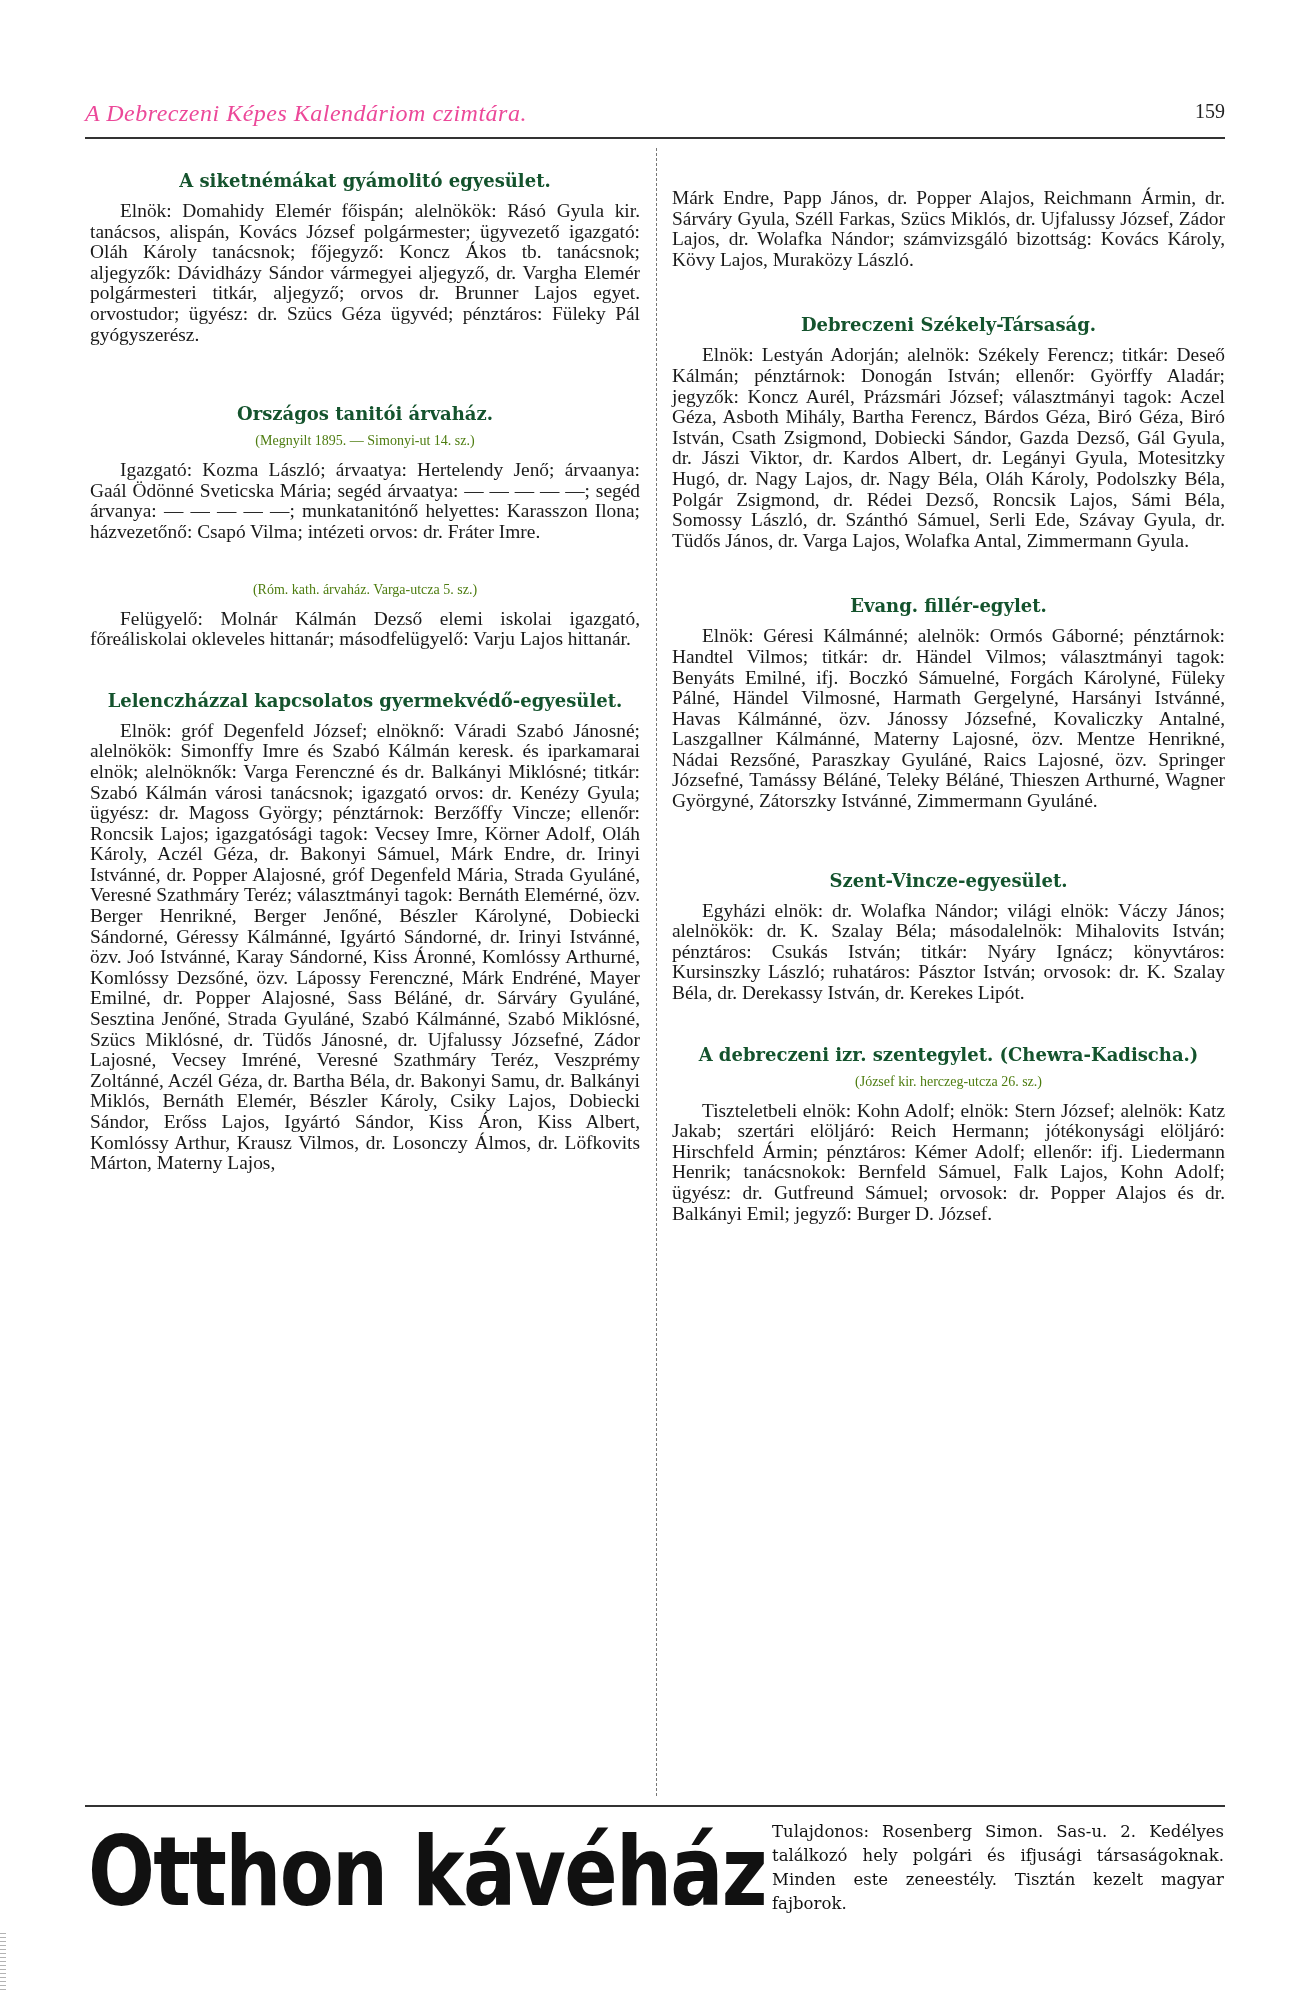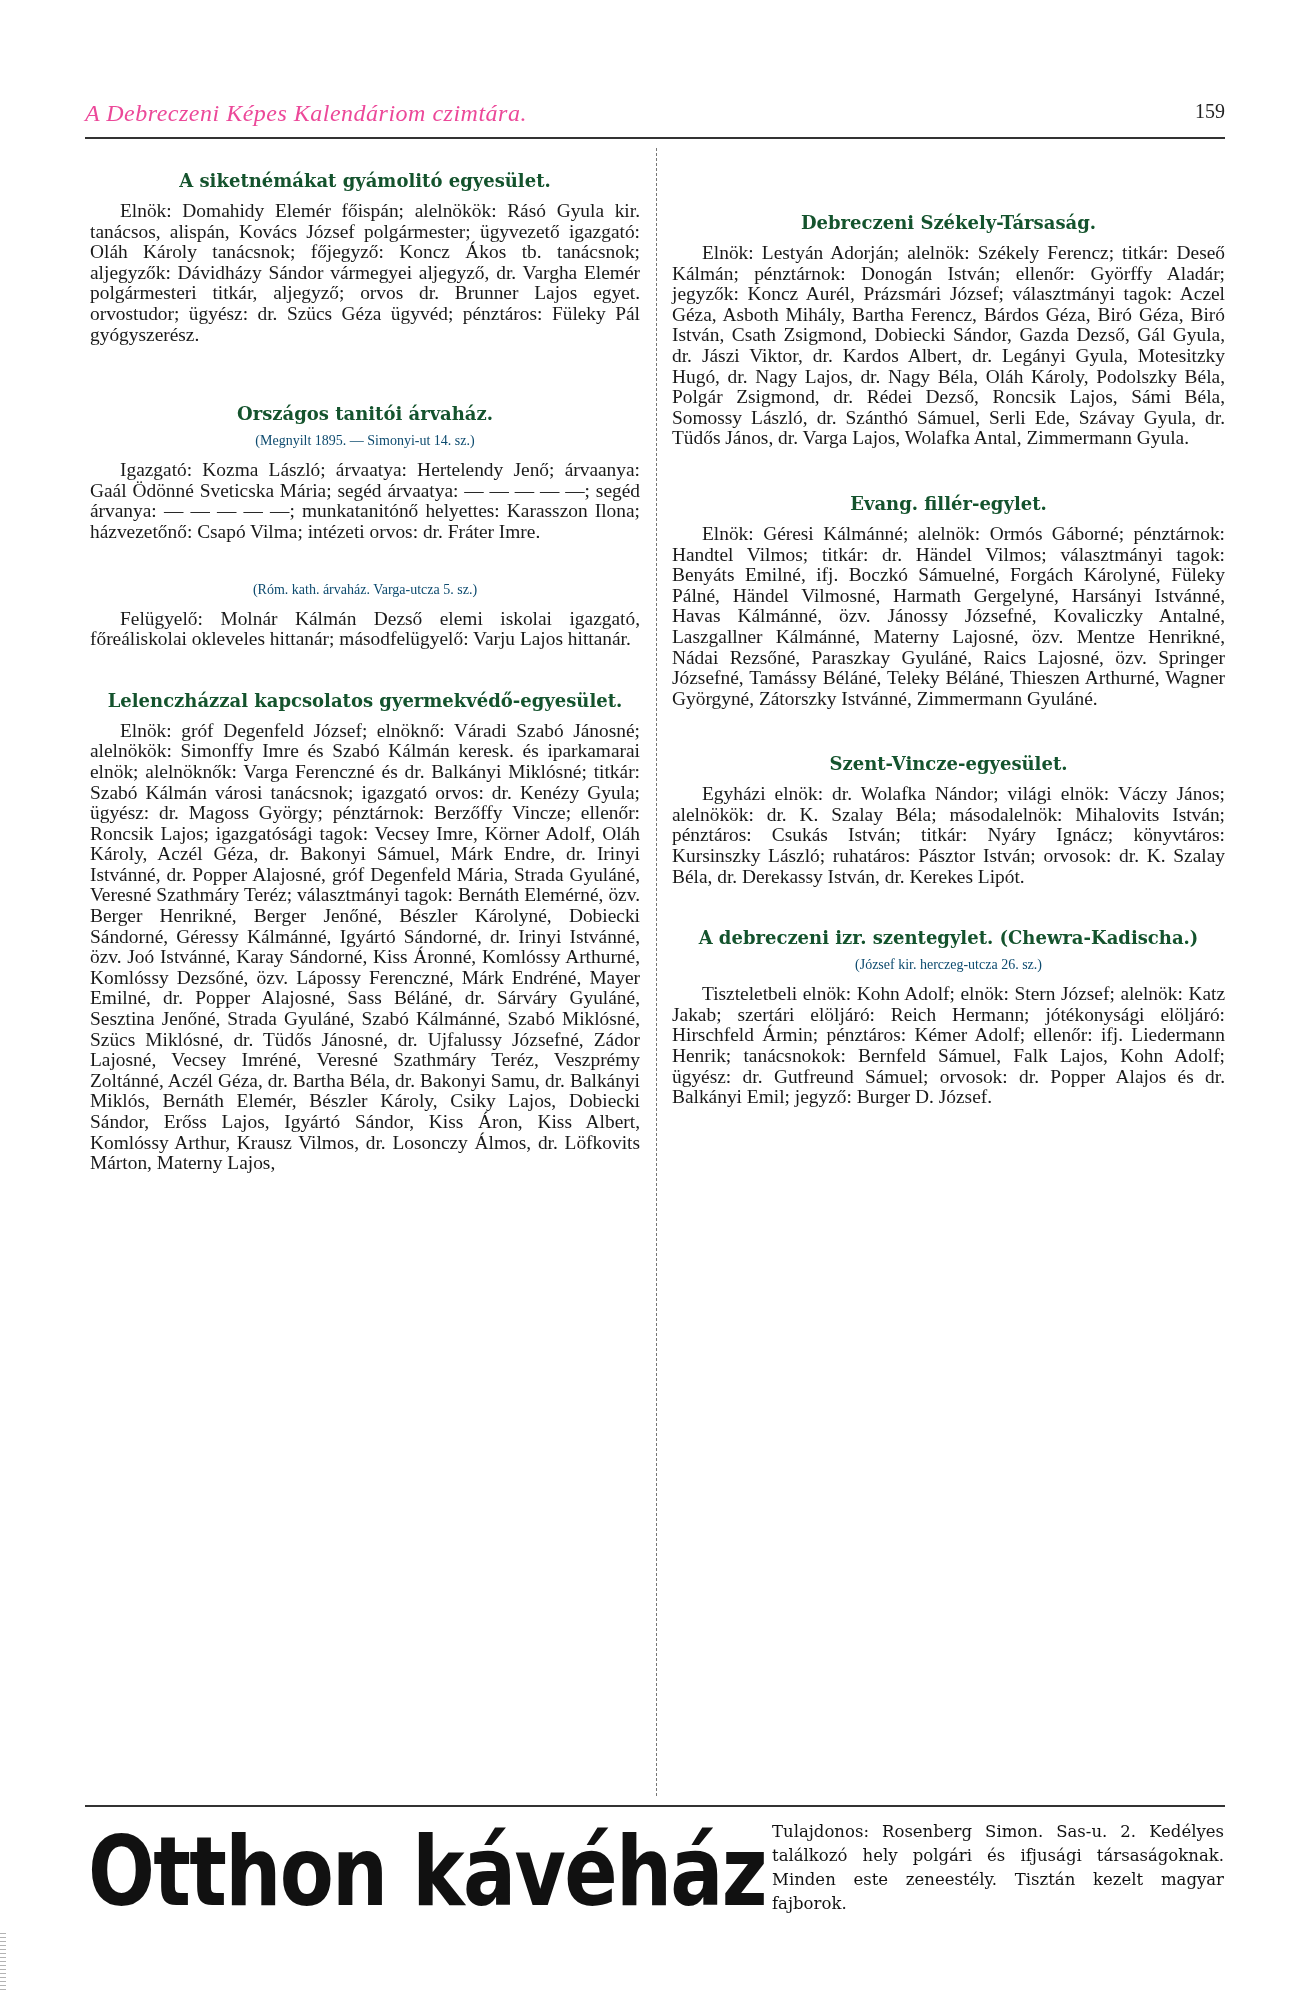--- a/index.html
+++ b/index.html
@@ -10,21 +10,21 @@
          font-family:"Liberation Serif", serif; font-style:italic; font-size:24px; letter-spacing:0.5px; color:#ec4899; }
   .page-number { position:absolute; right:0; top:4px; font-family:"Liberation Serif", serif; font-size:20px; color:#222;text-align:center; }
   .header-rule { position:absolute; left:85px; top:137px; width:1140px; height:0; border-top:2px solid #333; }
   .col-divider { position:absolute; left:656px; top:148px; height:1648px; border-left:1px dashed #777; }
   .column { position:absolute; top:168px; }
   .col-left { left:90px; width:550px; }
   .col-right { left:672px; width:553px; }
   .section { margin:0 0 34px 0; }
   .sec-title { font-family:"DejaVu Serif", serif; font-weight:bold; font-size:18px; line-height:21px;
          text-align:center; margin:0 0 10px 0; color:#14532d; }
-  .sec-sub { font-family:"Liberation Serif", serif; font-size:14px; line-height:18px; text-align:center; margin:-2px 0 10px 0; color:#0c4a6e; }
+  .sec-sub { font-family:"Liberation Serif", serif; font-size:14px; line-height:18px; text-align:center; margin:-2px 0 10px 0; color:#4d7c0f; }
   .sec-body { font-family:"Liberation Serif", serif; font-size:19.4px; line-height:20.6px; text-align:justify;
          text-indent:30px; margin:0; hyphens:manual; color:#1a1a1a; }
   .sec-body.cont { text-indent:0; }
   .bottom-rule { position:absolute; left:85px; top:1805px; width:1140px; height:0; border-top:2px solid #333; }
   .ad-title { position:absolute; left:88px; top:1822px; font-family:"DejaVu Sans", sans-serif; font-weight:bold;
          font-size:96px; line-height:100px; letter-spacing:-2px; color:#111; transform:scaleX(0.82); transform-origin:left top; }
   .ad-text { position:absolute; left:772px; top:1820px; width:452px; font-family:"DejaVu Serif", serif;
          font-size:16.5px; line-height:24px; text-align:justify; color:#111; }
   .scan-speckle { position:absolute; left:0; top:1930px; width:6px; height:60px;
          background:repeating-linear-gradient(0deg,#666 0 1px,transparent 1px 4px); opacity:0.5; }
@@ -53,29 +53,32 @@
     <div class="sec-sub">(Róm. kath. árvaház. Varga-utcza 5. sz.)</div>
     <p class="sec-body">Felügyelő: Molnár Kálmán Dezső elemi iskolai igazgató, főreáliskolai okleveles hittanár; másodfelügyelő: Varju Lajos hittanár.</p>
   </div>
   <div class="section" style="margin-top:40px">
     <h2 class="sec-title">Lelenczházzal kapcsolatos gyermekvédő-egyesület.</h2>
     <p class="sec-body">Elnök: gróf Degenfeld József; elnöknő: Váradi Szabó Jánosné; alelnökök: Simonffy Imre és Szabó Kálmán keresk. és iparkamarai elnök; alelnöknők: Varga Ferenczné és dr. Balkányi Miklósné; titkár: Szabó Kálmán városi tanácsnok; igazgató orvos: dr. Kenézy Gyula; ügyész: dr. Magoss György; pénztárnok: Berzőffy Vincze; ellenőr: Roncsik Lajos; igazgatósági tagok: Vecsey Imre, Körner Adolf, Oláh Károly, Aczél Géza, dr. Bakonyi Sámuel, Márk Endre, dr. Irinyi Istvánné, dr. Popper Alajosné, gróf Degenfeld Mária, Strada Gyuláné, Veresné Szathmáry Teréz; választmányi tagok: Bernáth Elemérné, özv. Berger Henrikné, Berger Jenőné, Bészler Károlyné, Dobiecki Sándorné, Géressy Kálmánné, Igyártó Sándorné, dr. Irinyi Istvánné, özv. Joó Istvánné, Karay Sándorné, Kiss Áronné, Komlóssy Arthurné, Komlóssy Dezsőné, özv. Lápossy Ferenczné, Márk Endréné, Mayer Emilné, dr. Popper Alajosné, Sass Béláné, dr. Sárváry Gyuláné, Sesztina Jenőné, Strada Gyuláné, Szabó Kálmánné, Szabó Miklósné, Szücs Miklósné, dr. Tüdős Jánosné, dr. Ujfalussy Józsefné, Zádor Lajosné, Vecsey Imréné, Veresné Szathmáry Teréz, Veszprémy Zoltánné, Aczél Géza, dr. Bartha Béla, dr. Bakonyi Samu, dr. Balkányi Miklós, Bernáth Elemér, Bészler Károly, Csiky Lajos, Dobiecki Sándor, Erőss Lajos, Igyártó Sándor, Kiss Áron, Kiss Albert, Komlóssy Arthur, Krausz Vilmos, dr. Losonczy Álmos, dr. Löfkovits Márton, Materny Lajos,</p>
   </div>
 </div>
 
 <div class="column col-right">
+  <div class="section" style="margin-top:20px">
+    <p class="sec-body cont">Márk Endre, Papp János, dr. Popper Alajos, Reichmann Ármin, dr. Sárváry Gyula, Széll Farkas, Szücs Miklós, dr. Ujfalussy József, Zádor Lajos, dr. Wolafka Nándor; számvizsgáló bizottság: Kovács Károly, Kövy Lajos, Muraközy László.</p>
+  </div>
   <div class="section" style="margin-top:44px">
     <h2 class="sec-title">Debreczeni Székely-Társaság.</h2>
     <p class="sec-body">Elnök: Lestyán Adorján; alelnök: Székely Ferencz; titkár: Deseő Kálmán; pénztárnok: Donogán István; ellenőr: Györffy Aladár; jegyzők: Koncz Aurél, Prázsmári József; választmányi tagok: Aczel Géza, Asboth Mihály, Bartha Ferencz, Bárdos Géza, Biró Géza, Biró István, Csath Zsigmond, Dobiecki Sándor, Gazda Dezső, Gál Gyula, dr. Jászi Viktor, dr. Kardos Albert, dr. Legányi Gyula, Motesitzky Hugó, dr. Nagy Lajos, dr. Nagy Béla, Oláh Károly, Podolszky Béla, Polgár Zsigmond, dr. Rédei Dezső, Roncsik Lajos, Sámi Béla, Somossy László, dr. Szánthó Sámuel, Serli Ede, Szávay Gyula, dr. Tüdős János, dr. Varga Lajos, Wolafka Antal, Zimmermann Gyula.</p>
   </div>
   <div class="section" style="margin-top:44px">
     <h2 class="sec-title">Evang. fillér-egylet.</h2>
     <p class="sec-body">Elnök: Géresi Kálmánné; alelnök: Ormós Gáborné; pénztárnok: Handtel Vilmos; titkár: dr. Händel Vilmos; választmányi tagok: Benyáts Emilné, ifj. Boczkó Sámuelné, Forgách Károlyné, Füleky Pálné, Händel Vilmosné, Harmath Gergelyné, Harsányi Istvánné, Havas Kálmánné, özv. Jánossy Józsefné, Kovaliczky Antalné, Laszgallner Kálmánné, Materny Lajosné, özv. Mentze Henrikné, Nádai Rezsőné, Paraszkay Gyuláné, Raics Lajosné, özv. Springer Józsefné, Tamássy Béláné, Teleky Béláné, Thieszen Arthurné, Wagner Györgyné, Zátorszky Istvánné, Zimmermann Gyuláné.</p>
   </div>
-  <div class="section" style="margin-top:44px">
+  <div class="section" style="margin-top:58px">
     <h2 class="sec-title">Szent-Vincze-egyesület.</h2>
     <p class="sec-body">Egyházi elnök: dr. Wolafka Nándor; világi elnök: Váczy János; alelnökök: dr. K. Szalay Béla; másodalelnök: Mihalovits István; pénztáros: Csukás István; titkár: Nyáry Ignácz; könyvtáros: Kursinszky László; ruhatáros: Pásztor István; orvosok: dr. K. Szalay Béla, dr. Derekassy István, dr. Kerekes Lipót.</p>
   </div>
   <div class="section" style="margin-top:40px">
     <h2 class="sec-title">A debreczeni izr. szentegylet. (Chewra-Kadischa.)</h2>
     <div class="sec-sub">(József kir. herczeg-utcza 26. sz.)</div>
     <p class="sec-body">Tiszteletbeli elnök: Kohn Adolf; elnök: Stern József; alelnök: Katz Jakab; szertári elöljáró: Reich Hermann; jótékonysági elöljáró: Hirschfeld Ármin; pénztáros: Kémer Adolf; ellenőr: ifj. Liedermann Henrik; tanácsnokok: Bernfeld Sámuel, Falk Lajos, Kohn Adolf; ügyész: dr. Gutfreund Sámuel; orvosok: dr. Popper Alajos és dr. Balkányi Emil; jegyző: Burger D. József.</p>
   </div>
 </div>
 

